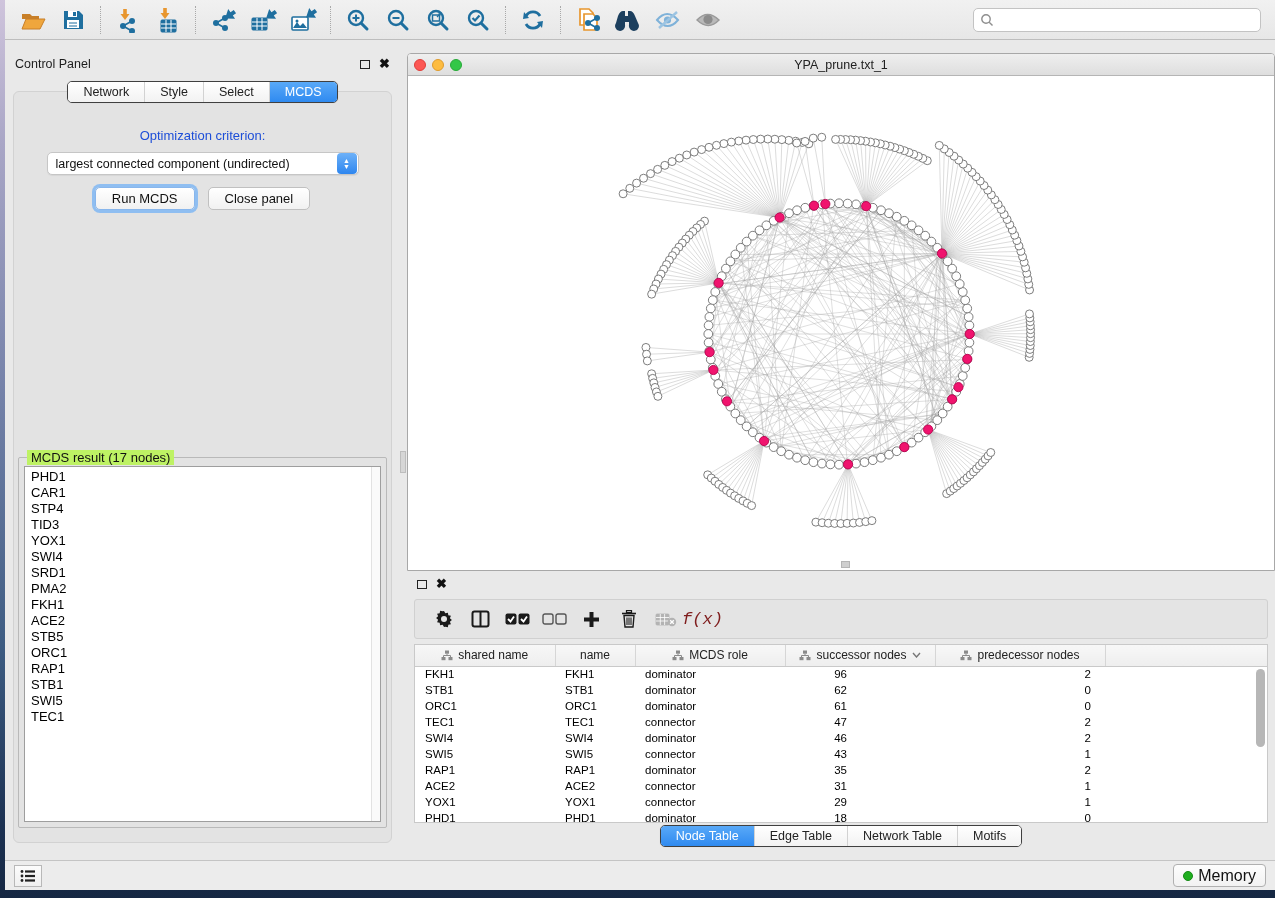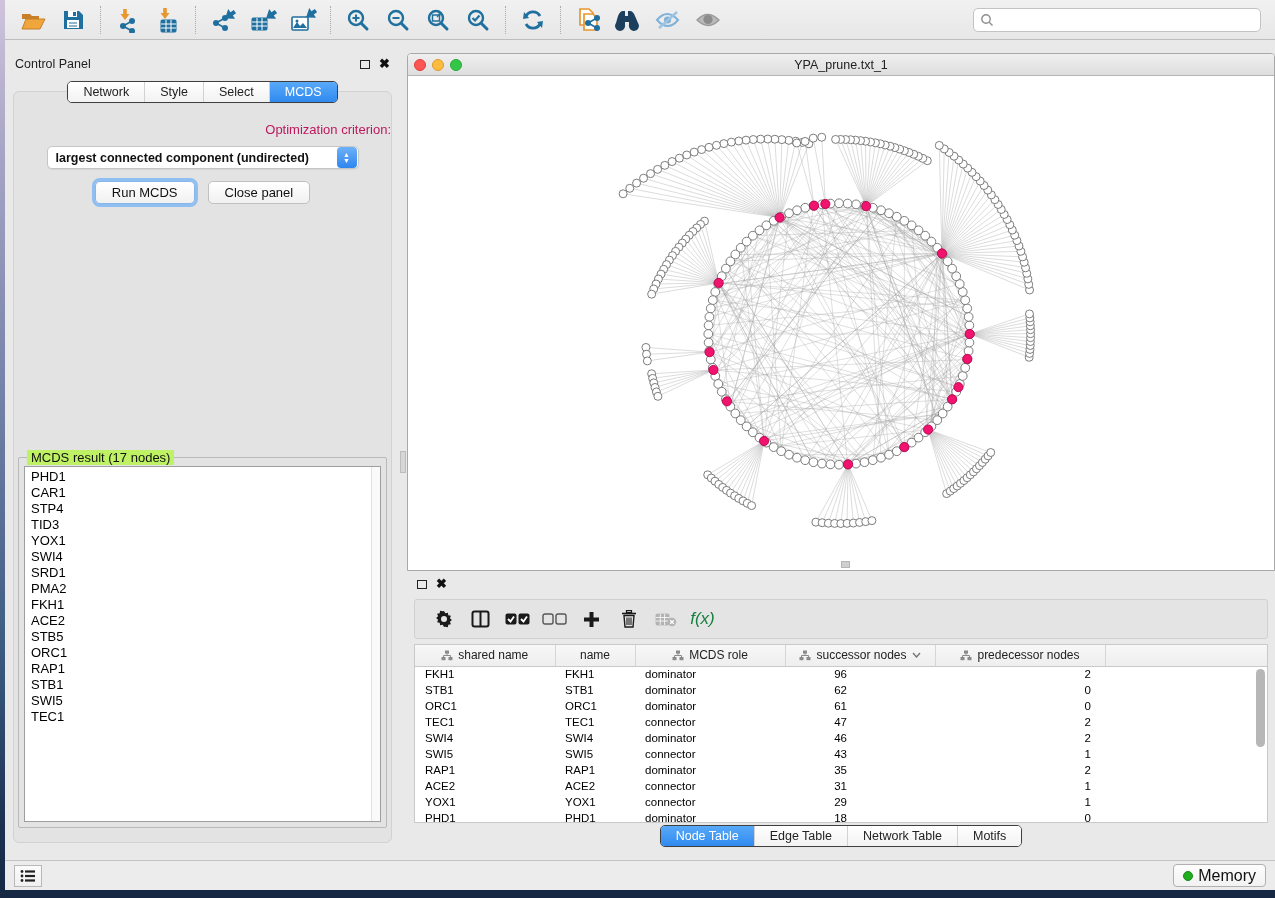--- a/index.html
+++ b/index.html
@@ -28,23 +28,23 @@
   .panel-titlebar .ttl { flex:1; }
   .win-mini { display:flex; gap:9px; align-items:center; }
   .float-icon { width:10px; height:9px; border:1.4px solid #222; display:inline-block; }
   .close-icon { font-size:13px; font-weight:bold; color:#111; line-height:10px; }
   .tabs-row { display:flex; justify-content:center; margin:4px 0 0 0; position:relative; z-index:2; }
   .seg { display:flex; border:1px solid #404040; border-radius:5px; overflow:hidden; background:#fff; box-shadow:0 0 1px rgba(0,0,0,.15); }
   .seg .tab { border:none; border-right:1px solid #d2d2d2; background:linear-gradient(#ffffff,#f2f2f2); font-family:"Liberation Sans",sans-serif; font-size:12.5px; padding:3px 15px; cursor:pointer; color:#222; }
   .seg .tab:last-child { border-right:none; }
   .seg .tab.active { background:linear-gradient(#59a9f8,#2f8af0); color:#fff; }
   .cpanel-inner { margin:-12px 8px 6px 8px; padding-top:12px; background:#e3e3e3; border:1px solid #d2d2d2; border-radius:6px; flex:1; display:flex; flex-direction:column; min-height:0; }
-  .opt-label { text-align:right; font-size:13px; color:#be185d; margin-top:18px; }
+  .opt-label { text-align:center; font-size:13px; color:#1d4ed8; margin-top:24px; }
   .dropdown { margin:9px auto 0 auto; width:312px; height:23px; background:#fff; border:1px solid #c6c6c6; border-radius:5px; display:flex; align-items:center; cursor:pointer; box-shadow:0 1px 1px rgba(0,0,0,.06); }
-  .dropdown .val { flex:1; font-size:12.5px; padding:0 8px; color:#111; white-space:nowrap;font-weight:bold; }
+  .dropdown .val { flex:1; font-size:12.5px; padding:0 8px; color:#111; white-space:nowrap; }
   .dd-step { width:20px; height:21px; background:linear-gradient(#6db1f8,#2e86ef); border-radius:4px; margin-right:1px; display:flex; flex-direction:column; align-items:center; justify-content:center; color:#fff; font-size:7px; line-height:6px; }
   .btn-row { display:flex; justify-content:center; gap:13px; margin-top:12px; }
   .push-btn { font-family:"Liberation Sans",sans-serif; font-size:13px; color:#111; background:linear-gradient(#ffffff,#f1f1f1); border:1px solid #c0c0c0; border-radius:5px; padding:3px 16px; cursor:pointer; }
   .push-btn.focused { box-shadow:0 0 0 3px rgba(115,177,245,.75); border-color:#88b6ec; }
   .groupbox { margin:auto 4px 14px 4px; position:relative; border:1px solid #b9b9b9; border-radius:2px; height:371px; flex:0 0 auto; }
   .groupbox .gb-title { position:absolute; top:-8px; left:8px; background:#bef264; padding:0 4px; font-size:13px; color:#111; }
   .gb-list { position:absolute; inset:8px 5px 5px 5px; background:#fff; border:1px solid #9e9e9e; overflow:hidden; display:flex; }
   .gb-items { flex:1; padding:2px 0 0 6px; font-size:13px; color:#000; line-height:16px; }
   .gb-scroll { width:9px; border-left:1px solid #e2e2e2; background:#fafafa; }
 
@@ -66,21 +66,21 @@
   .net-title { position:absolute; left:0; right:0; text-align:center; font-size:12.5px; color:#222; }
   .net-canvas { flex:1; position:relative; background:#fff; cursor:default; }
   .net-canvas svg { position:absolute; inset:0; }
   .hgrip { position:absolute; bottom:2px; left:50%; width:9px; height:7px; background:#cfcfcf; border:1px solid #b5b5b5; }
 
   
   .tpanel { flex:1; display:flex; flex-direction:column; min-height:0; background:#e9e9e9; padding:0 0 0 1px; }
   .tpanel .panel-titlebar { height:26px; }
   .t-toolbar { height:40px; margin:2px 7px 0 7px; background:#e4e4e4; border:1px solid #d0d0d0; border-radius:3px; display:flex; align-items:center; padding:0 10px; gap:0; flex:0 0 auto; }
   .t-tool { width:37px; height:32px; border:none; background:transparent; display:flex; align-items:center; justify-content:center; cursor:pointer; }
-  .fx { font-family:Liberation Sans, sans-serif; font-style:italic; font-size:17px; color:#15803d; }
+  .fx { font-family:Liberation Mono, monospace; font-style:italic; font-size:17px; color:#7f1d1d; }
   .ttable-wrap { flex:1; margin:5px 7px 0 7px; background:#fff; border:1px solid #c9c9c9; position:relative; overflow:hidden; min-height:0; }
   table.ttable { border-collapse:collapse; width:100%; table-layout:fixed; }
   .ttable th { height:21px; background:linear-gradient(#f7f7f7,#eeeeee); border-bottom:1px solid #c9c9c9; border-right:1px solid #d6d6d6; font-size:12px; font-weight:normal; color:#222; position:relative; padding:0 4px; white-space:nowrap; overflow:hidden; }
   .th-inner { display:flex; align-items:center; justify-content:center; gap:5px; }
   .th-inner .lbl { }
   .ttable td { height:16px; font-size:11.5px; color:#000; padding:0 10px; white-space:nowrap; overflow:hidden; }
   .ttable td.num-s { text-align:right; padding-right:88px; }
   .ttable td.num-p { text-align:right; padding-right:14px; }
   .t-vscroll { position:absolute; right:2px; top:24px; width:9px; height:78px; background:#b7b7b7; border-radius:5px; }
   .t-tabs-row { height:26px; display:flex; justify-content:center; align-items:center; flex:0 0 auto; }

